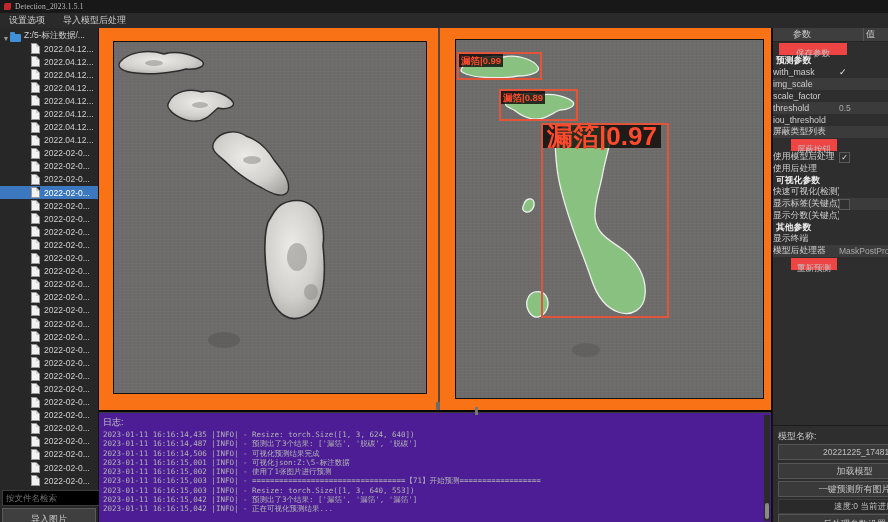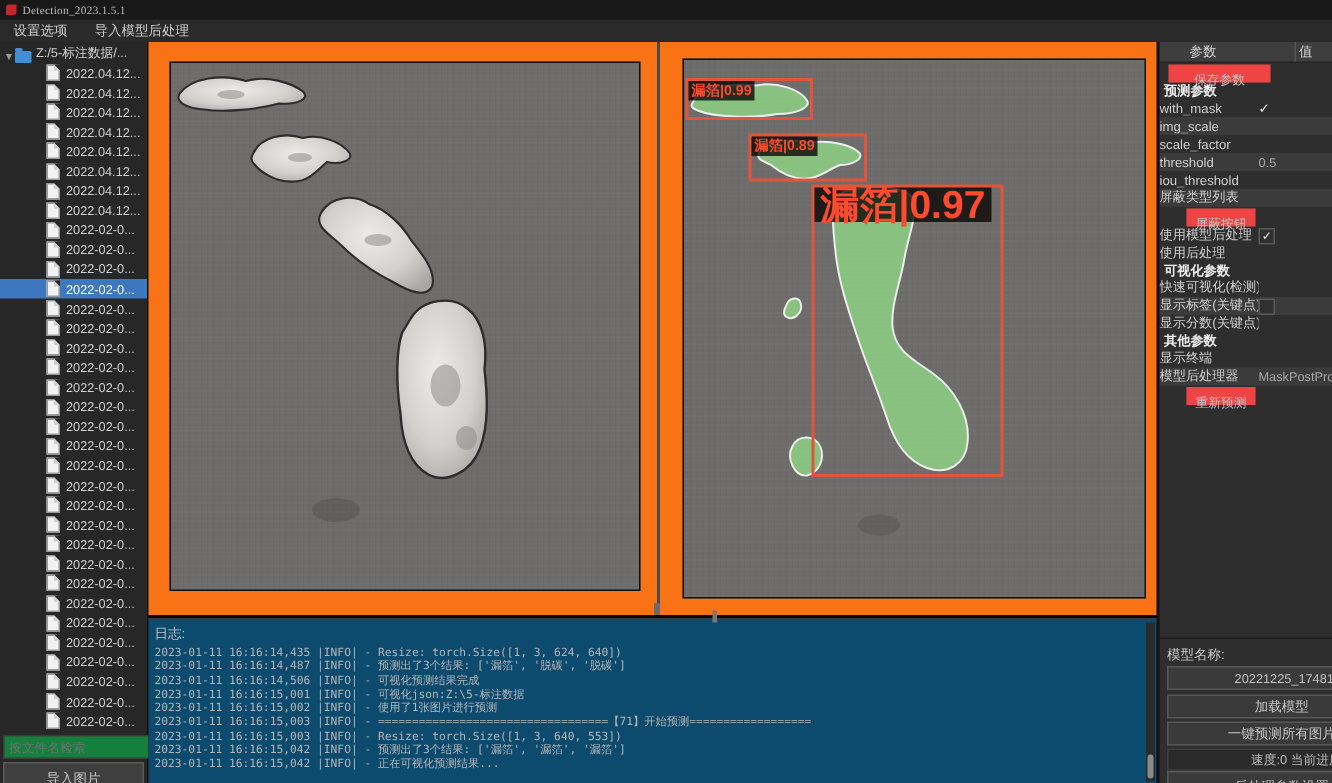--- a/index.html
+++ b/index.html
@@ -16,21 +16,21 @@
   .tree{position:absolute;left:0;top:0;width:98px;height:461px;overflow:hidden;}
   .troot{height:14px;display:flex;align-items:flex-end;font-size:8.5px;color:#d2d2d2;white-space:nowrap;}
   .tarrow{color:#999;font-size:7px;width:8px;text-align:center;margin-left:2px;}
   .foldericon{width:11px;height:8px;background:#3f8fd9;border-radius:1px;position:relative;margin-right:3px;flex:none;}
   .foldericon:before{content:"";position:absolute;left:0;top:-2px;width:5px;height:2px;background:#3f8fd9;border-radius:1px 1px 0 0;}
   .titem{height:13.1px;display:flex;align-items:center;font-size:8.5px;color:#cfcfcf;white-space:nowrap;padding-left:31px;}
   .titem.sel{background:#3c78c0;color:#ffffff;}
   .ficon{width:7px;height:9px;background:#f2f2f2;border:1px solid #9a9a9a;margin-right:4px;flex:none;position:relative;}
   .ficon:after{content:"";position:absolute;right:-1px;top:-1px;border:2px solid;border-color:#272727 #272727 #cfcfcf #cfcfcf;}
   .tlabel{overflow:hidden;}
-  .search{position:absolute;left:2px;top:462px;width:90px;height:14px;background:#15803d;border:1px solid #3c3c3c;
+  .search{position:absolute;left:2px;top:462px;width:90px;height:14px;background:#000000;border:1px solid #3c3c3c;
           color:#d0d0d0;font-size:8.5px;font-family:"Liberation Sans",sans-serif;padding:0 3px;}
   .search::placeholder{color:#6f6f6f;}
   .importbtn{position:absolute;left:2px;top:480px;width:94px;height:22px;background:#3f3f3f;border:1px solid #5a5a5a;
              color:#c8c8c8;font-size:9px;font-family:"Liberation Sans",sans-serif;}
   
   .center{position:absolute;left:99px;top:28px;width:672px;height:494px;background:#070707;}
   .imgpanel{position:absolute;top:0;height:382px;background:#f97316;}
   .imgpanel.left{left:0;width:339px;}
   .imgpanel.right{left:341px;width:331px;}
   .vsplit{position:absolute;left:339px;top:0;width:2px;height:382px;background:#4a4a4a;}
@@ -40,21 +40,21 @@
                             repeating-linear-gradient(90deg,rgba(0,0,0,.03) 0 1px,transparent 1px 4px);}
   .grayimg.l{left:14px;top:13px;width:312px;height:351px;}
   .grayimg.r{left:15px;top:11px;width:307px;height:358px;}
   .blobsvg{position:absolute;left:0;top:0;}
   
   .dbox{position:absolute;border:2px solid #e2553a;box-sizing:border-box;}
   .dlabel{position:absolute;left:0;top:0;background:rgba(8,4,2,.78);color:#ff4a2d;font-weight:bold;
           font-size:9.5px;line-height:11px;padding:1px 2px;white-space:nowrap;}
   .dlabel.big{font-size:26px;line-height:21px;padding:1px 4px;}
   
-  .logpanel{position:absolute;left:0;top:384px;width:672px;height:110px;background:#0c4a6e;border-top:1px solid #3a3a3a;}
+  .logpanel{position:absolute;left:0;top:384px;width:672px;height:110px;background:#4c1d95;border-top:1px solid #3a3a3a;}
   .loggrip{position:absolute;left:376px;top:-6px;width:3px;height:8px;background:#777;}
   .logtitle{font-size:9px;color:#c4c4c4;padding:3px 0 1px 4px;}
   .logline{font-family:"DejaVu Sans Mono",monospace;font-size:7.5px;line-height:9.3px;color:#b5b5b5;
            white-space:nowrap;padding-left:4px;}
   .logscroll{position:absolute;right:1px;top:2px;width:6px;height:106px;background:#2b2b2b;}
   .logthumb{position:absolute;left:1px;bottom:2px;width:4px;height:16px;background:#8a8a8a;border-radius:2px;}
   
   .rpanel{position:absolute;left:772px;top:28px;width:170px;height:494px;background:#2e2e2e;border-left:1px solid #121212;overflow:hidden;}
   .phead{height:13px;background:#3e3e3e;display:flex;font-size:9px;color:#d5d5d5;align-items:center;border-bottom:1px solid #242424;}
   .phead .c1{width:70px;padding-left:20px;font-family:Liberation Serif, serif;}

